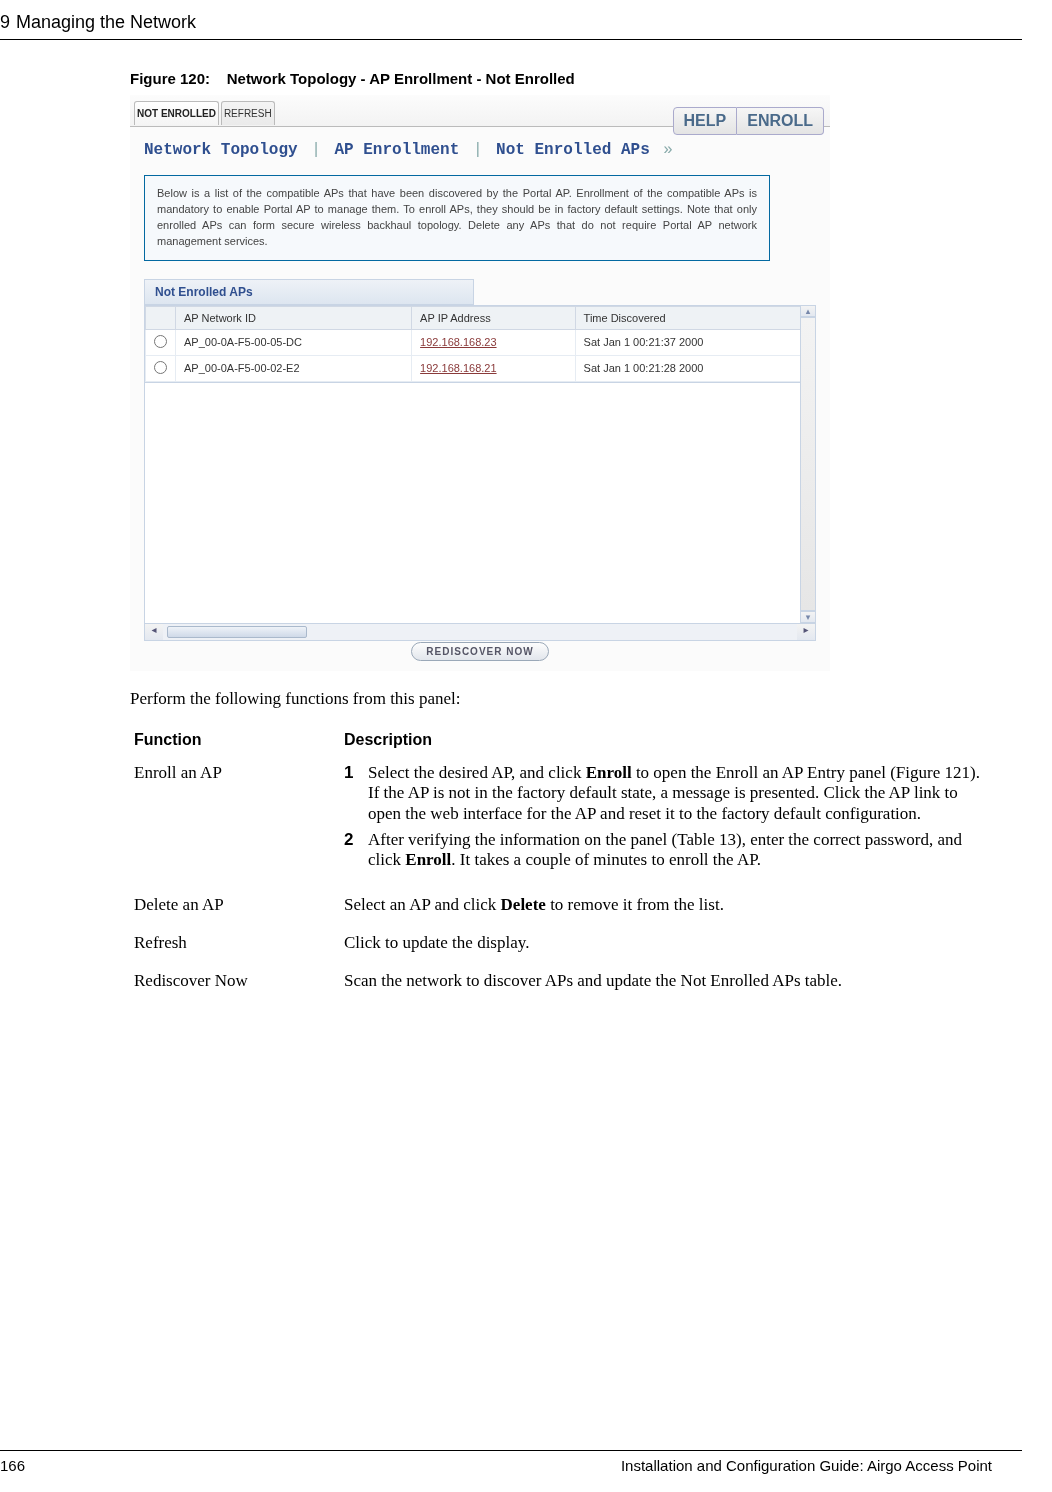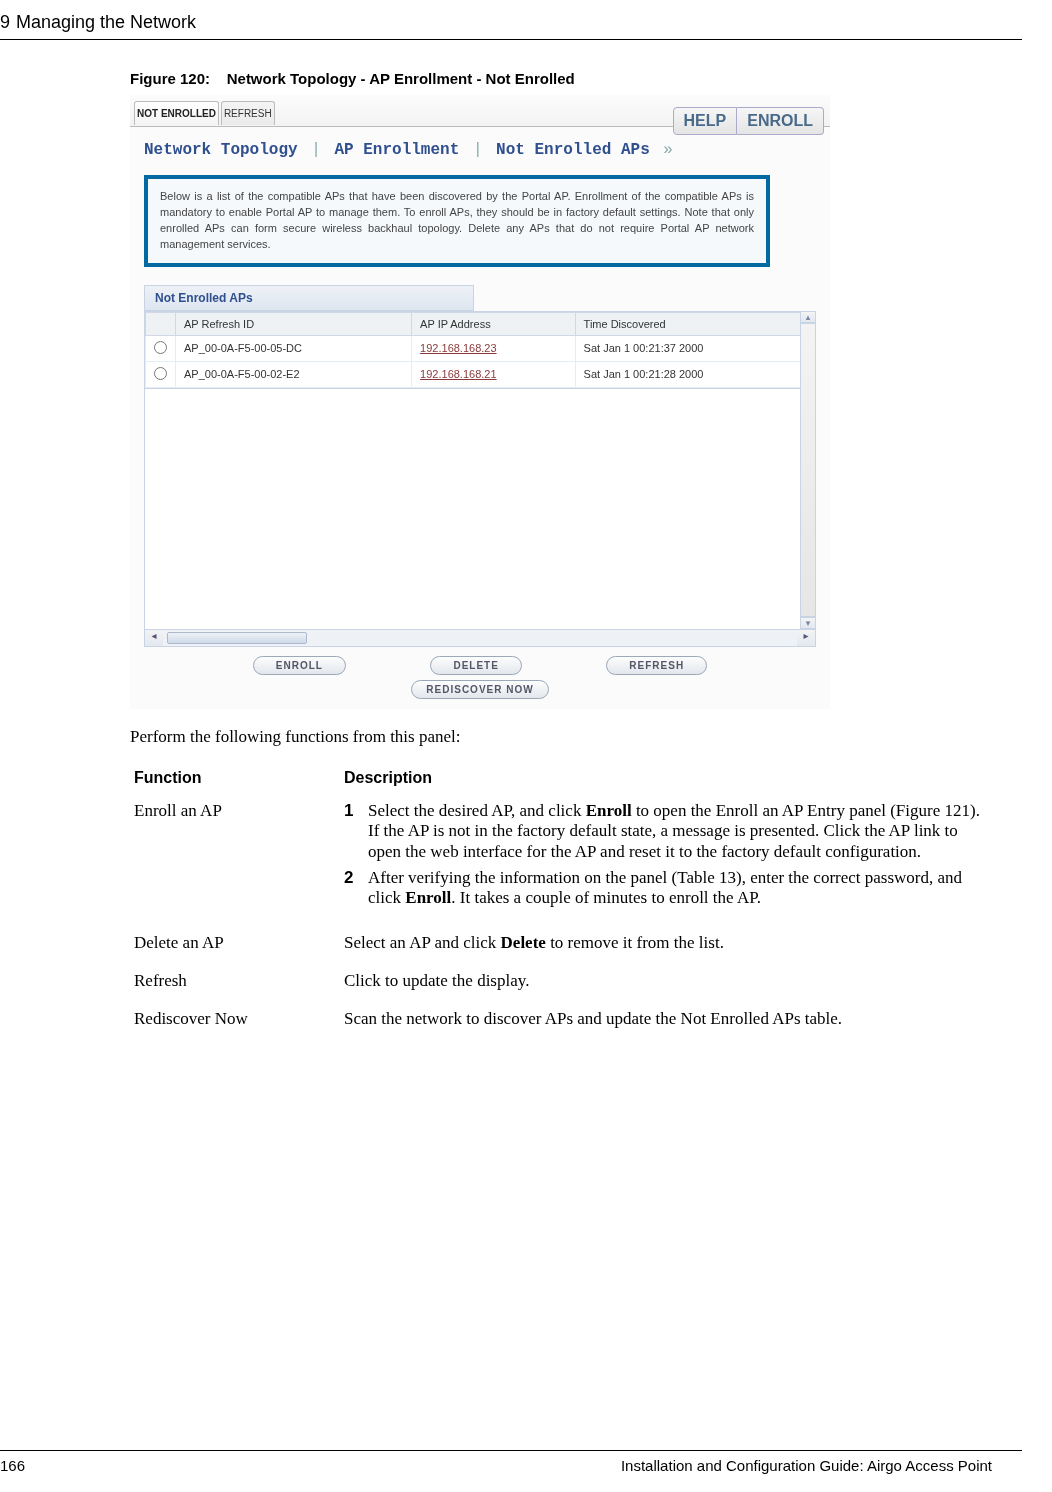--- a/index.html
+++ b/index.html
@@ -73,21 +73,21 @@
     .breadcrumb {
       font-family: Liberation Mono, monospace;
       color: #2f4f8f;
       font-weight: bold;
       font-size: 16px;
       padding: 14px 14px 6px 14px;
     }
     .breadcrumb .sep { color: #8aa; padding: 0 4px; font-weight: normal;}
     .infobox {
       margin: 10px 60px 18px 14px;
-      border: 4px solid #0369a1;
+      border: 1px solid #0369a1;
       background: #f6f9fc;
       font-family: Verdana, Arial, sans-serif;
       font-size: 11px;
       color: #444;
       padding: 10px 12px;
       line-height: 1.45;
       text-align: justify;
     }
     .section-title {
       font-family: Verdana, Arial, sans-serif;
@@ -244,21 +244,21 @@
   <div class="infobox">Below is a list of the compatible APs that have been discovered by the Portal AP. Enrollment of the compatible APs is mandatory to enable Portal AP to manage them. To enroll APs, they should be in factory default settings. Note that only enrolled APs can form secure wireless backhaul topology. Delete any APs that do not require Portal AP network management services.</div>
 
   <div class="section-title">Not Enrolled APs</div>
 
   <div class="rtwrap">
     <div class="table-wrap">
       <table class="aptable">
         <tbody>
             <tr>
           <th class="radio-cell"></th>
-          <th>AP Refresh ID</th>
+          <th>AP Network ID</th>
           <th>AP IP Address</th>
           <th>Time Discovered</th>
         </tr>
         <tr>
           <td class="radio-cell"><input type="radio" name="ap" style=""></td>
           <td>AP_00-0A-F5-00-05-DC</td>
           <td class="ip"><a href="#">192.168.168.23</a></td>
           <td>Sat Jan 1 00:21:37 2000</td>
         </tr>
         <tr>
@@ -278,25 +278,20 @@
     </div>
   </div>
 
   <div class="hscroll-row">
     <div class="hscroll-arrow">◂</div>
     <div class="hscroll-thumb"></div>
     <div style="flex:1"></div>
     <div class="hscroll-arrow">▸</div>
   </div>
 
-  <div class="btn-row">
-    <span class="pillbtn">ENROLL</span>
-    <span class="pillbtn">DELETE</span>
-    <span class="pillbtn">REFRESH</span>
-  </div>
   <div class="btn-row" style="padding-top:0; padding-bottom:10px;">
     <span class="pillbtn2">REDISCOVER NOW</span>
   </div>
 </div>
 
 <p class="body-text">Perform the following functions from this panel:</p>
 
 <table class="func-table">
   <tbody>
       <tr>

